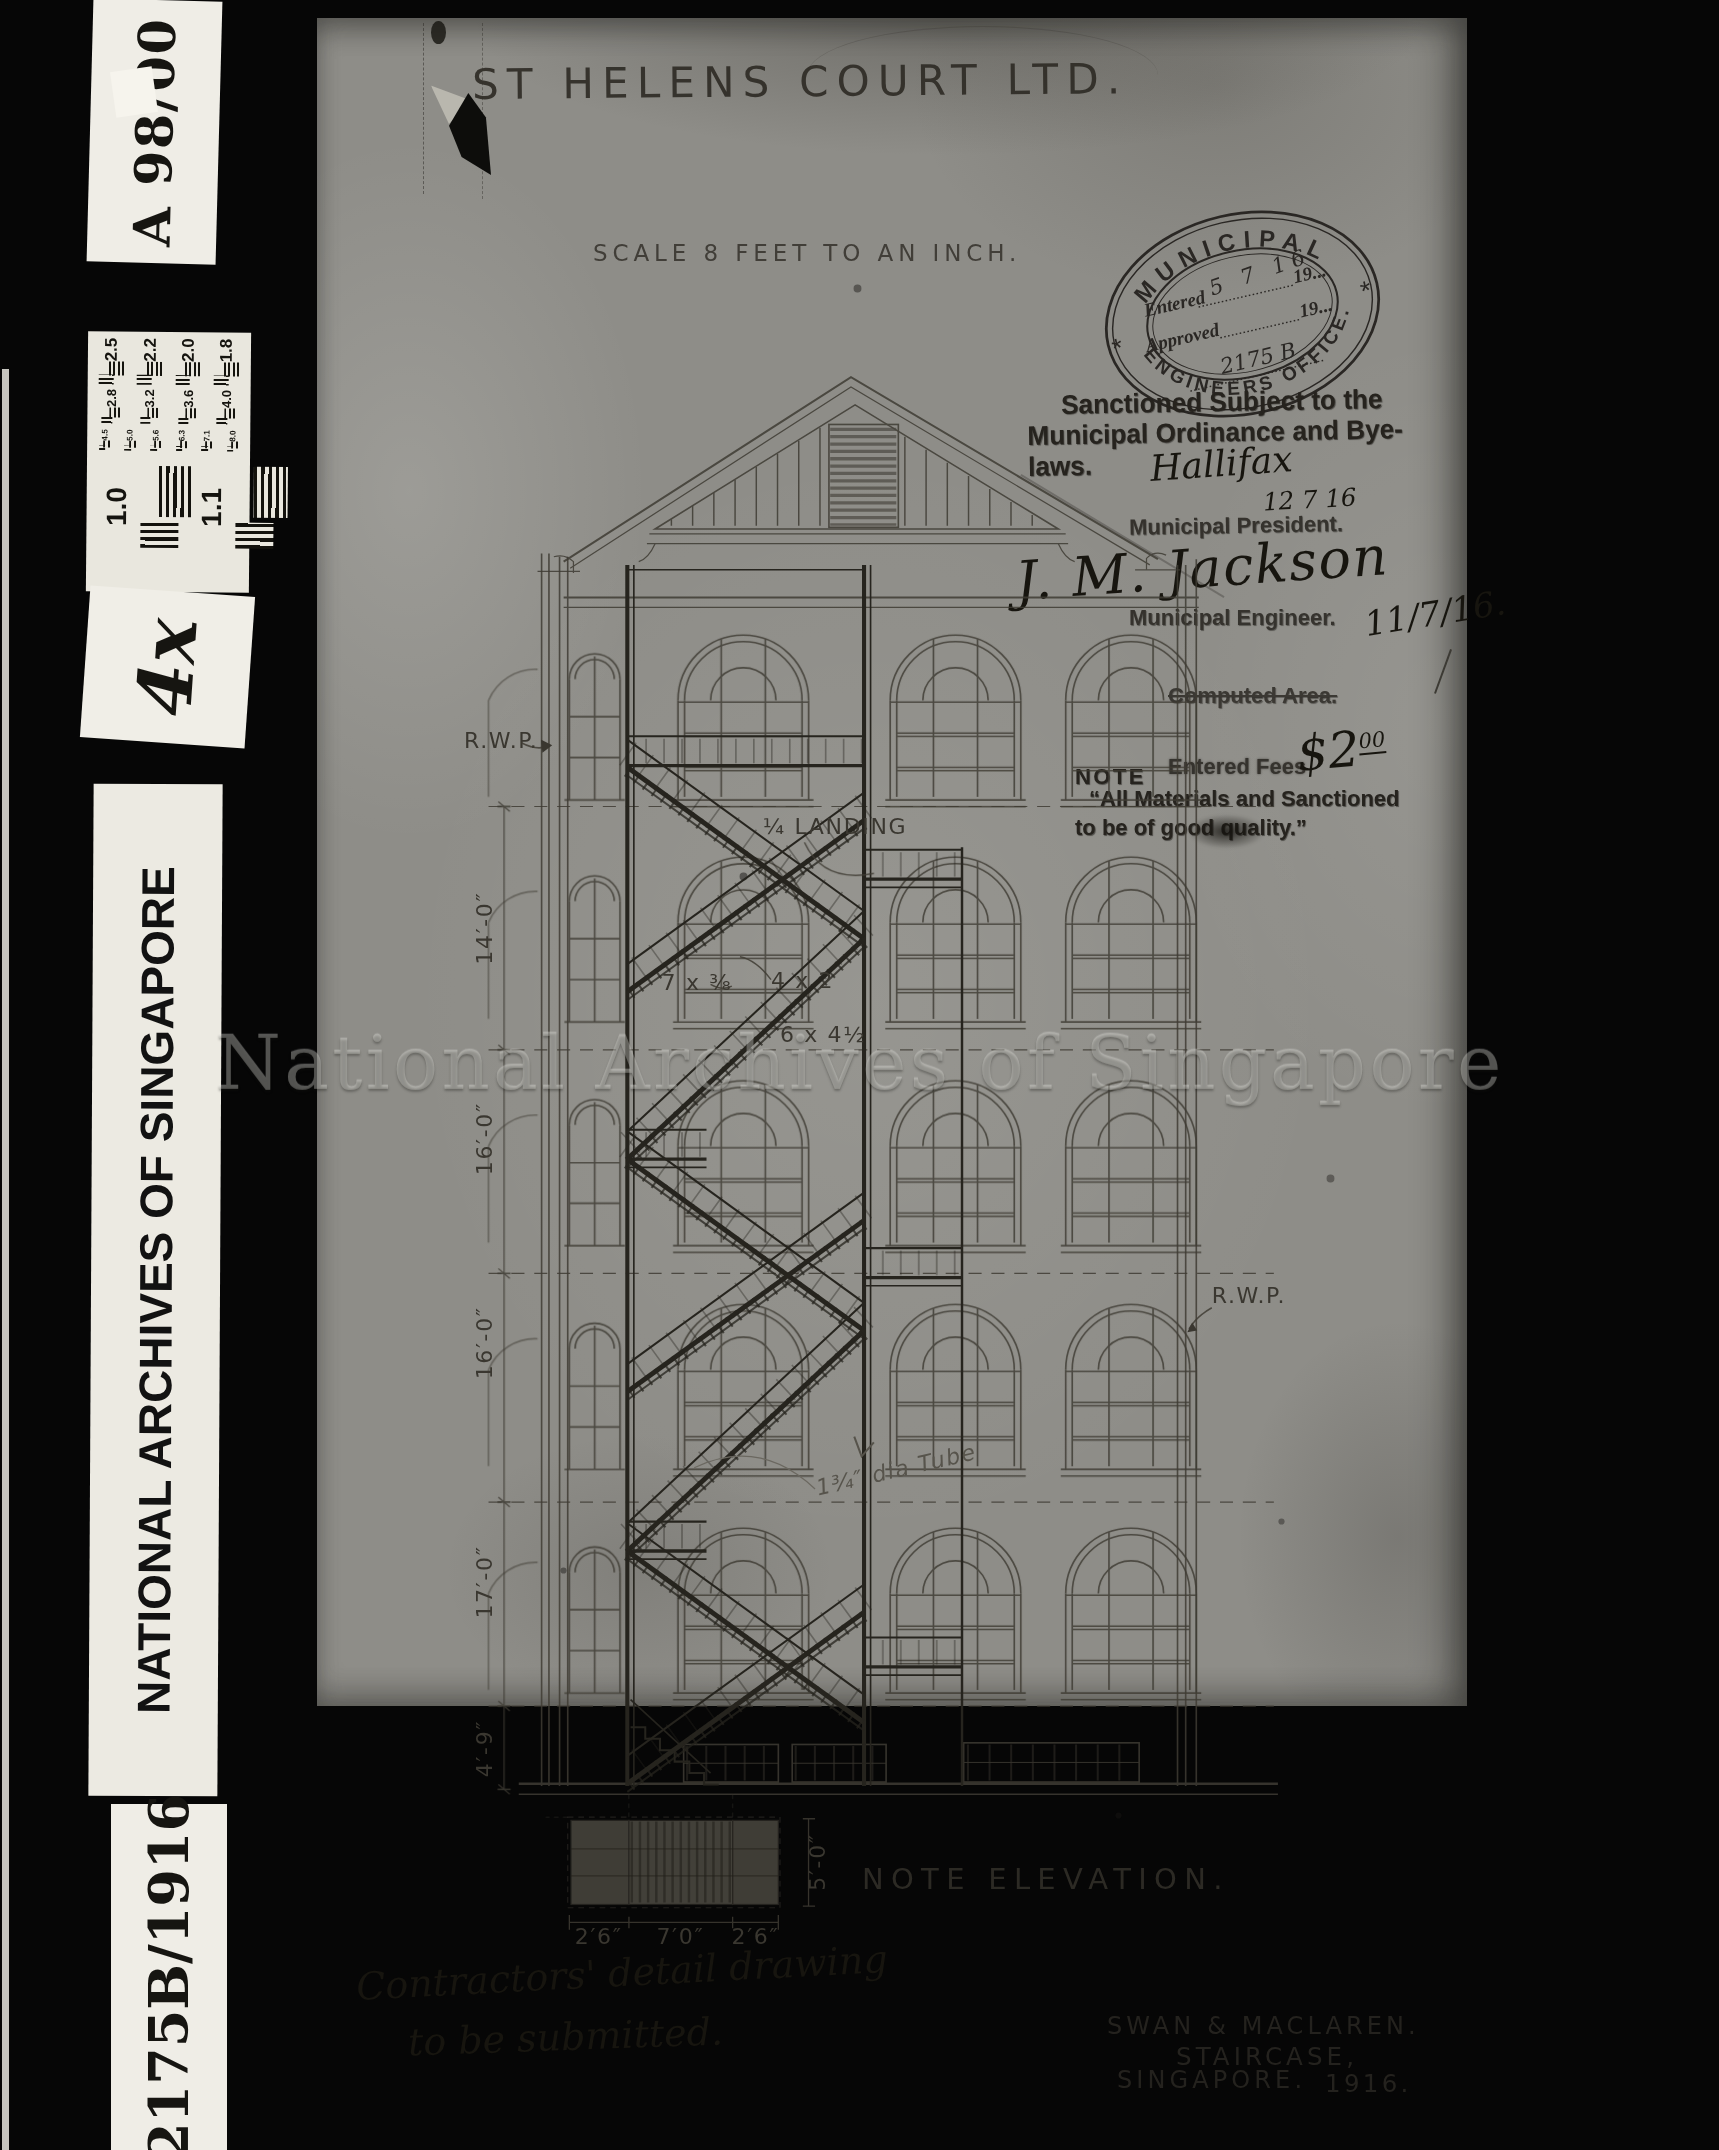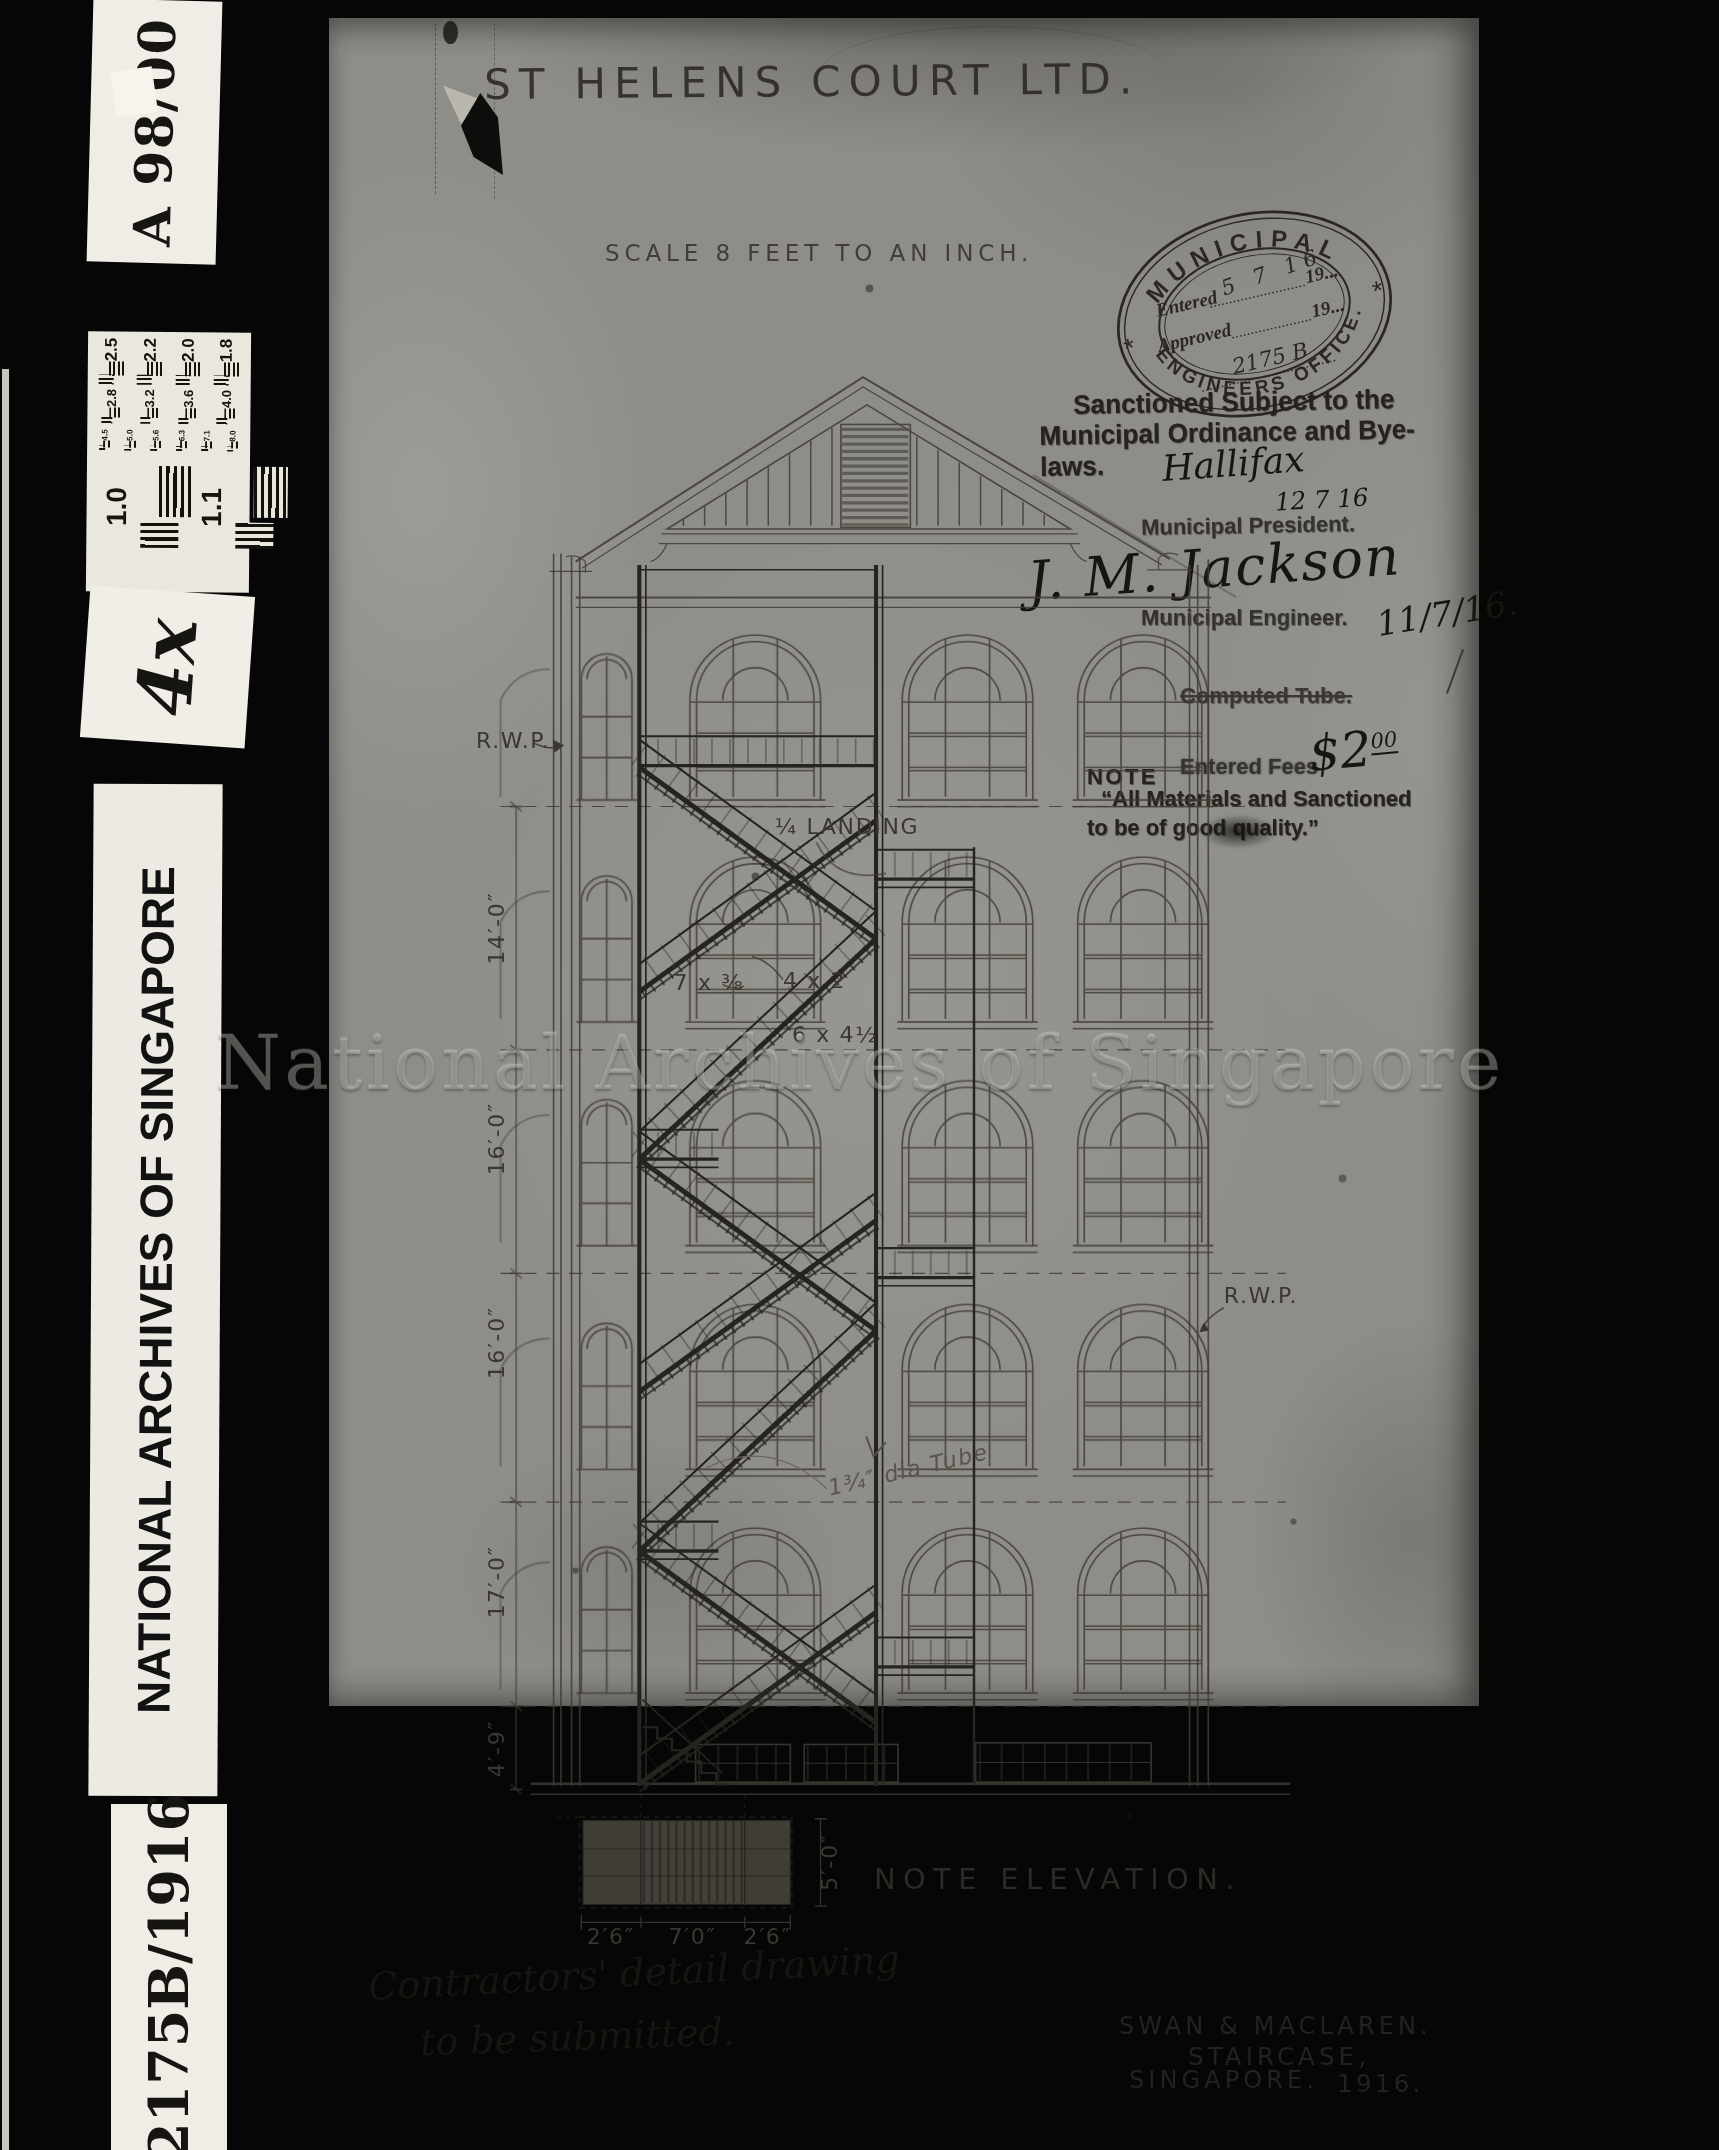--- a/index.html
+++ b/index.html
@@ -31,21 +31,21 @@
   .crow1 .lb{width:26px;height:23px;} .crow1 .v{width:16.3px;height:14.7px;} .crow1 .h{width:14.7px;height:9.8px;}
   .crow2 .lb{width:19.6px;height:16.3px;} .crow2 .v{width:12.2px;height:10.6px;} .crow2 .h{width:10.6px;height:7.3px;}
   .crow3 .lb{width:11.4px;height:9.8px;} .crow3 .v{width:7.3px;height:6.5px;} .crow3 .h{width:6.5px;height:4.9px;}
   .crowBig{display:flex;justify-content:space-between;padding:8.2px 6.5px 0 6.5px;}
   .btgt{display:flex;align-items:center;gap:4.1px;}
   .btgt .num{font-size:28px;}
   .bigL{position:relative;width:52px;height:82px;}
   .bigL .v{position:absolute;right:0;top:0;width:34px;height:51px;background:repeating-linear-gradient(90deg,#13120d 0 3.3px,#e9e7de 3.3px 7.3px);}
   .bigL .h{position:absolute;left:0;bottom:0;width:38px;height:26px;background:repeating-linear-gradient(0deg,#13120d 0 3.3px,#e9e7de 3.3px 7.3px);}
   
-  .paper{position:absolute;left:329px;top:18px;width:1150px;height:1688px;background-color:#8e8d88;
+  .paper{position:absolute;left:317px;top:18px;width:1150px;height:1688px;background-color:#8e8d88;
     background-image:
       radial-gradient(ellipse 735px 212px at 55% 0%, rgba(62,60,55,.38), rgba(0,0,0,0) 65%),
       radial-gradient(ellipse 490px 343px at 78% 4%, rgba(70,68,62,.22), rgba(0,0,0,0) 62%),
       radial-gradient(ellipse 343px 506px at 8% 28%, rgba(255,255,250,.13), rgba(0,0,0,0) 70%),
       radial-gradient(ellipse 621px 735px at 48% 58%, rgba(255,255,248,.08), rgba(0,0,0,0) 75%),
       radial-gradient(ellipse 408px 572px at 98% 42%, rgba(255,255,250,.07), rgba(0,0,0,0) 70%),
       radial-gradient(ellipse 278px 196px at 28% 92%, rgba(48,46,42,.14), rgba(0,0,0,0) 70%),
       radial-gradient(ellipse 229px 310px at 94% 90%, rgba(42,40,37,.2), rgba(0,0,0,0) 70%);
     box-shadow: inset -21px 0 34px rgba(18,18,16,.38), inset 0 13px 23px rgba(25,25,22,.28),
                 inset 14.7px 0 24.5px rgba(255,255,252,.06), inset 0 -14.7px 24.5px rgba(28,28,25,.22);}
@@ -311,21 +311,21 @@
     <div class="abs stampface sanct2">Municipal Ordinance and Bye-laws.</div>
 
     <div class="abs script sig-h">Hallifax</div>
     <div class="abs script pdate">12 7 16</div>
     <div class="abs stampface ptitle">Municipal President.</div>
     <div class="abs script sig-j">J. M. Jackson</div>
     <div class="abs stampface etitle">Municipal Engineer.</div>
     <div class="abs script edate">11/7/16.</div>
     <div class="abs pslash"></div>
 
-    <div class="abs stampface carea">Computed Tube.</div>
+    <div class="abs stampface carea">Computed Area.</div>
     <div class="abs stampface cfees">Entered Fees</div>
     <div class="abs script fees"><span>$2</span><sup>00</sup></div>
 
     <div class="abs stampface noteh">NOTE</div>
     <div class="abs stampface note1">“All Materials and Sanctioned</div>
     <div class="abs stampface note2">to be of good quality.”</div>
     <div class="abs smudge"></div>
 
     <svg class="drawsvg" viewBox="0 0 1140 1960">
       <defs>

